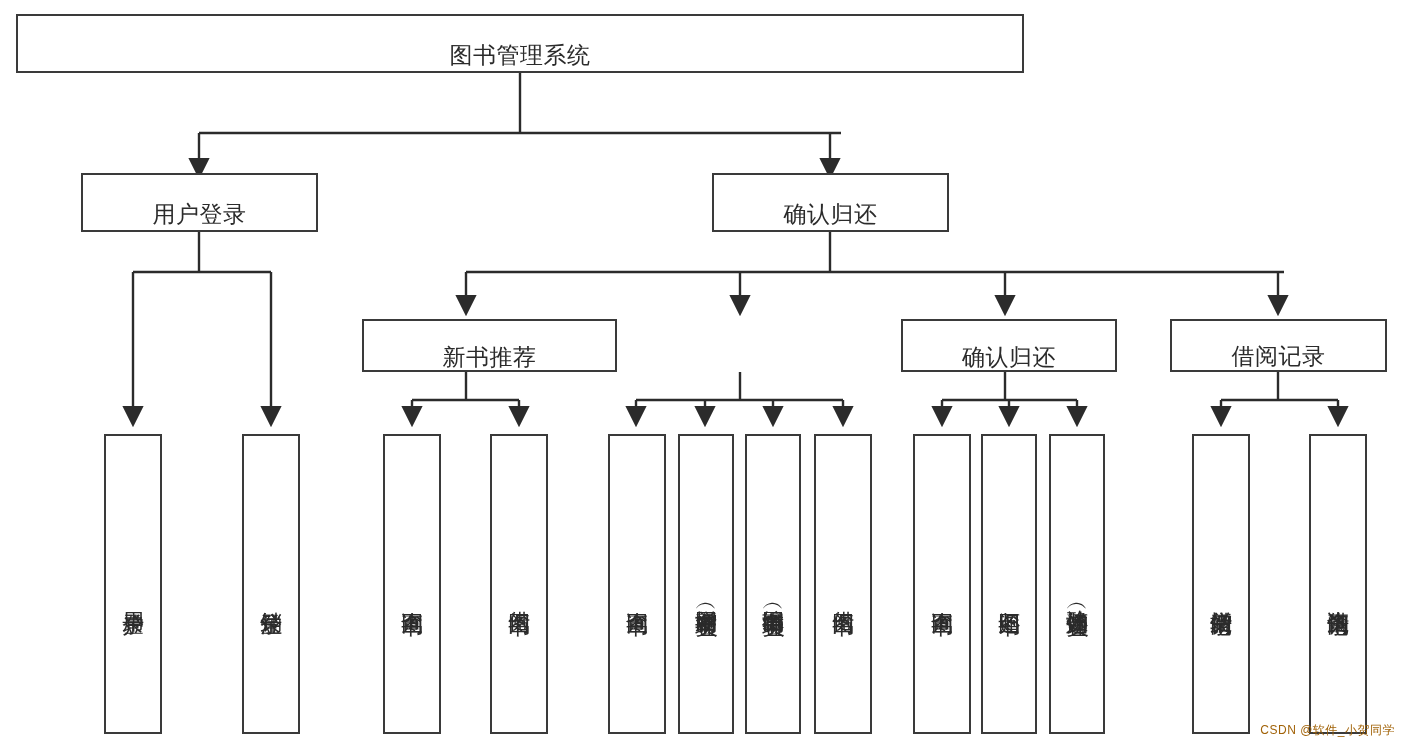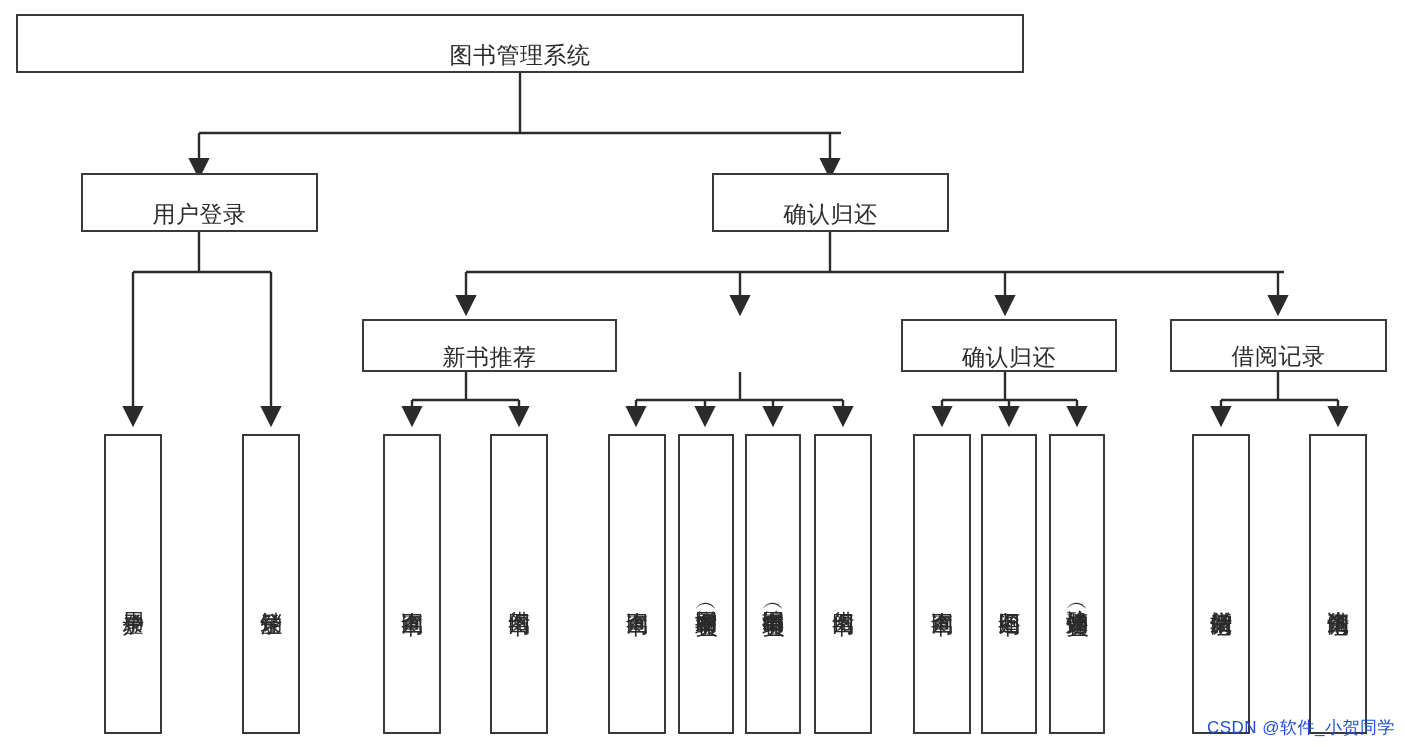--- a/index.html
+++ b/index.html
@@ -57,22 +57,22 @@
     font-size: 22px;
     line-height: 1.12;
     letter-spacing: 1px;
     white-space: normal;
     max-height: 270px;
   }
   #watermark {
     position: absolute;
     right: 10px;
     bottom: 8px;
-    font-size: 17px;
-    color: #1d4ed8;
+    font-size: 12px;
+    color: #a16207;
     letter-spacing: 0.5px;
     user-select: none;
   }
 </style>
 </head>
 <body>
 
 <div id="diagram-root">
 
   <svg id="edge-layer" viewBox="0 0 1405 747" width="1405" height="747" xmlns="http://www.w3.org/2000/svg">

